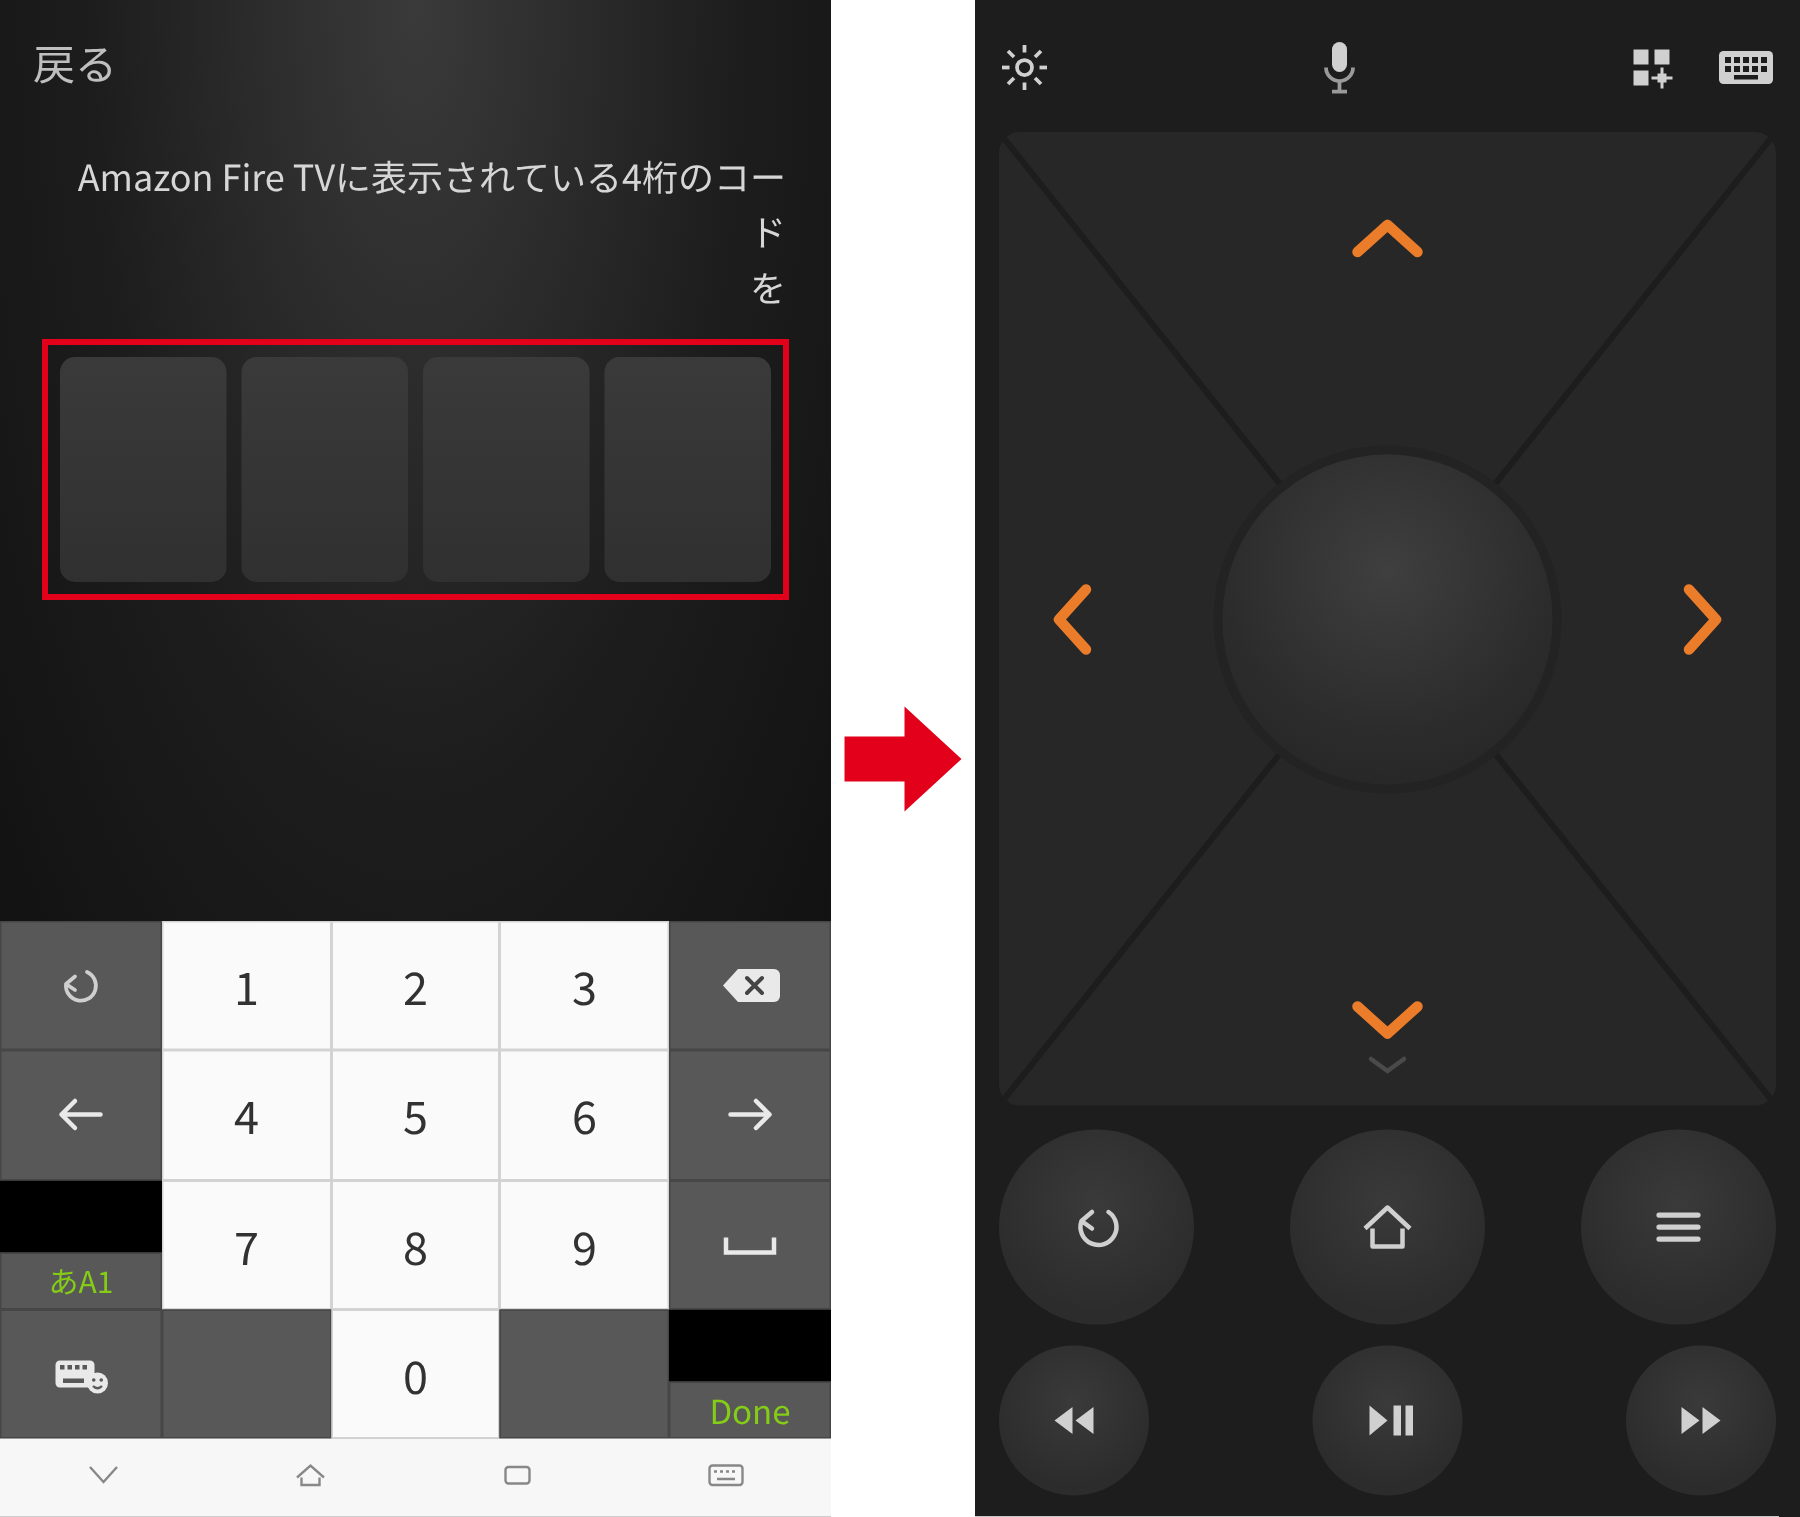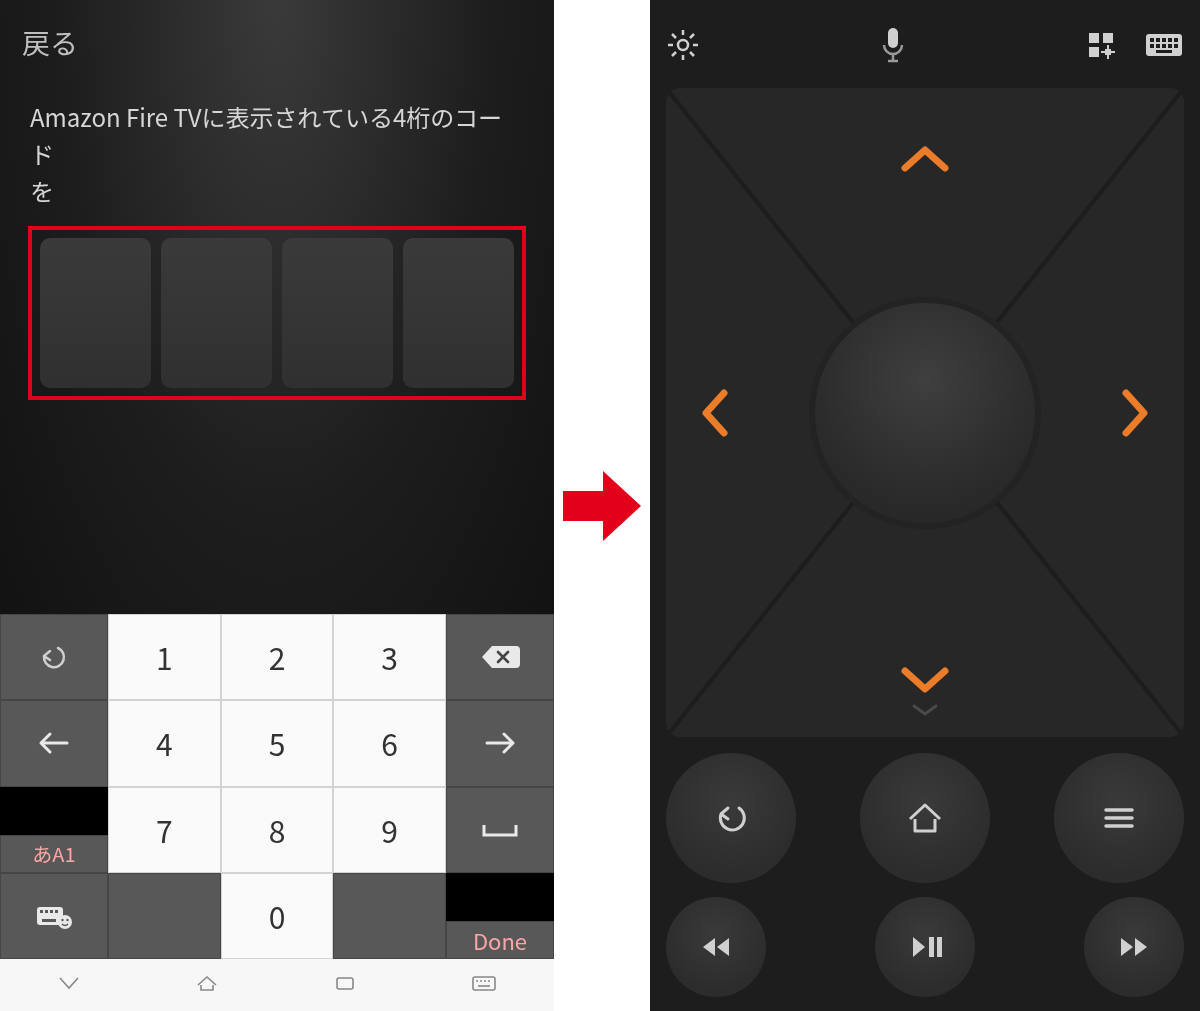--- a/index.html
+++ b/index.html
@@ -30,21 +30,21 @@
     height: 670px;
   }
   .pl-back {
     font-size: 28px;
     color: #bfbfbf;
     margin-bottom: 36px;
   }
   .pl-msg {
     font-size: 24px;
     line-height: 1.55;
-    text-align: left;
+    text-align: right;
     color: #d6d6d6;
     margin: 0 8px 16px 8px;
   }
   .code-row {
     border: 4px solid #e2001a;
     display: flex;
     gap: 10px;
     padding: 8px 8px;
     justify-content: space-between;
     margin: 0 6px;
@@ -71,21 +71,21 @@
     font-size: 30px;
     color: #323232;
     border: 1px solid #d3d3d3;
     background: #fafafa;
   }
   .kbd .k.dark {
     background: #585858;
     color: #e7e7e7;
     border: 1px solid #464646;
   }
-  .kbd .k.small { font-size: 20px; color: #fca5a5; margin-top: 48px;}
+  .kbd .k.small { font-size: 20px; color: #84cc16; margin-top: 48px;}
   .kbd svg { display:block; }
   .navbar {
     position: absolute;
     left: 0; right: 0; bottom: 0;
     height: 52px;
     background: #f7f7f7;
     display: flex;
     align-items: center;
     justify-content: space-around;
   }

